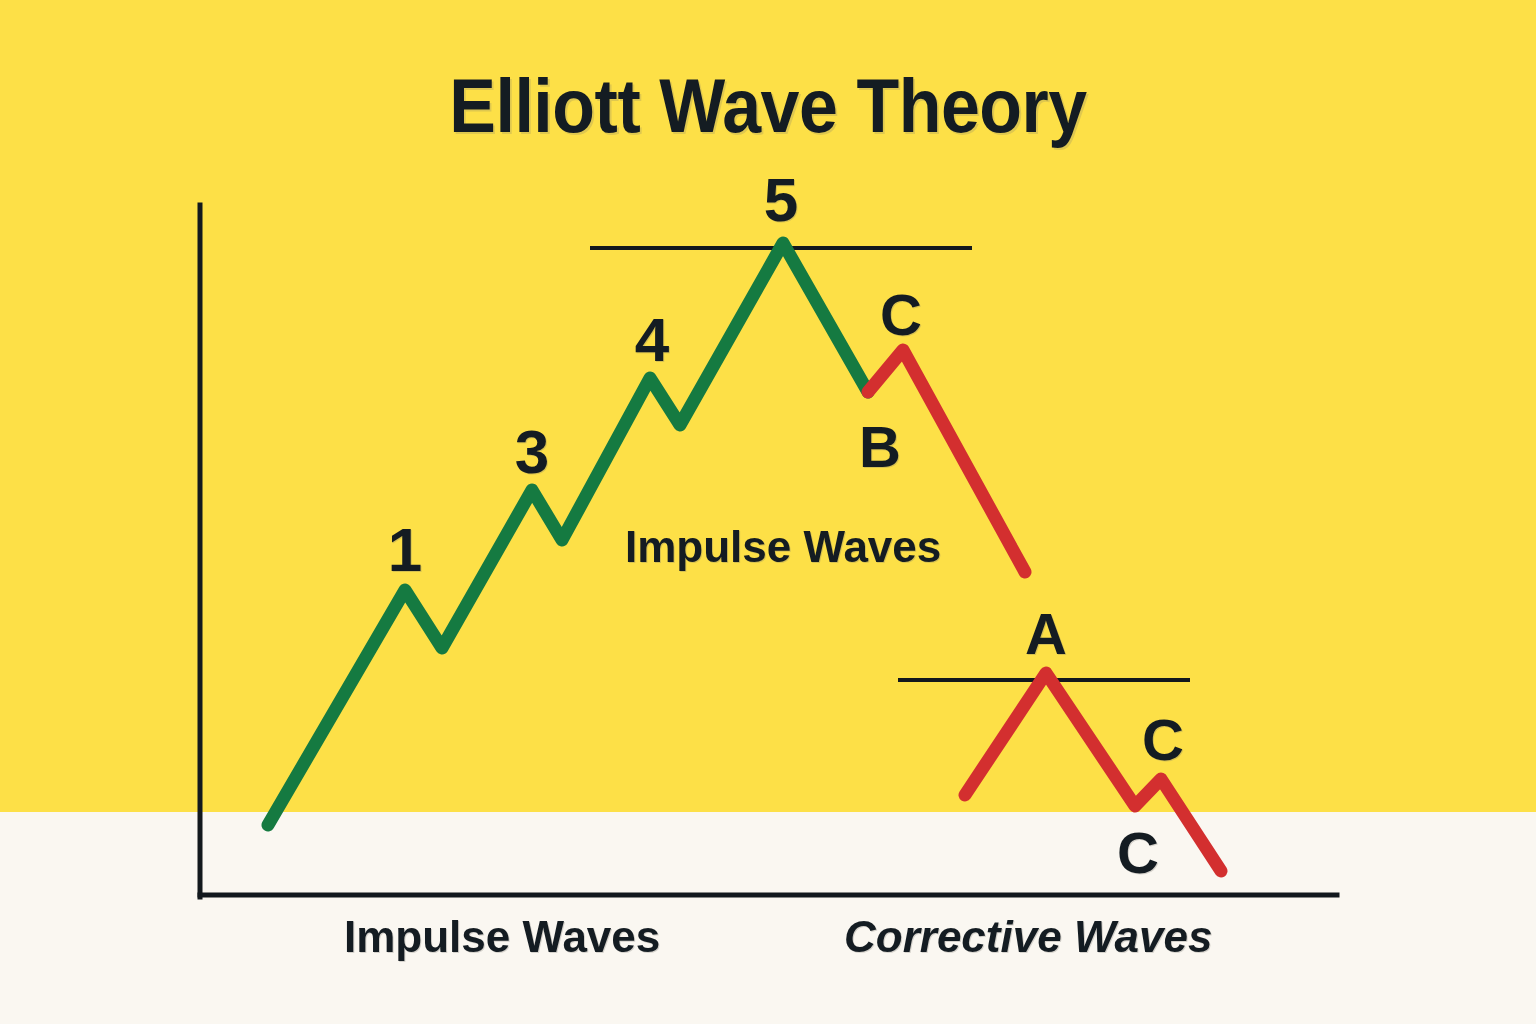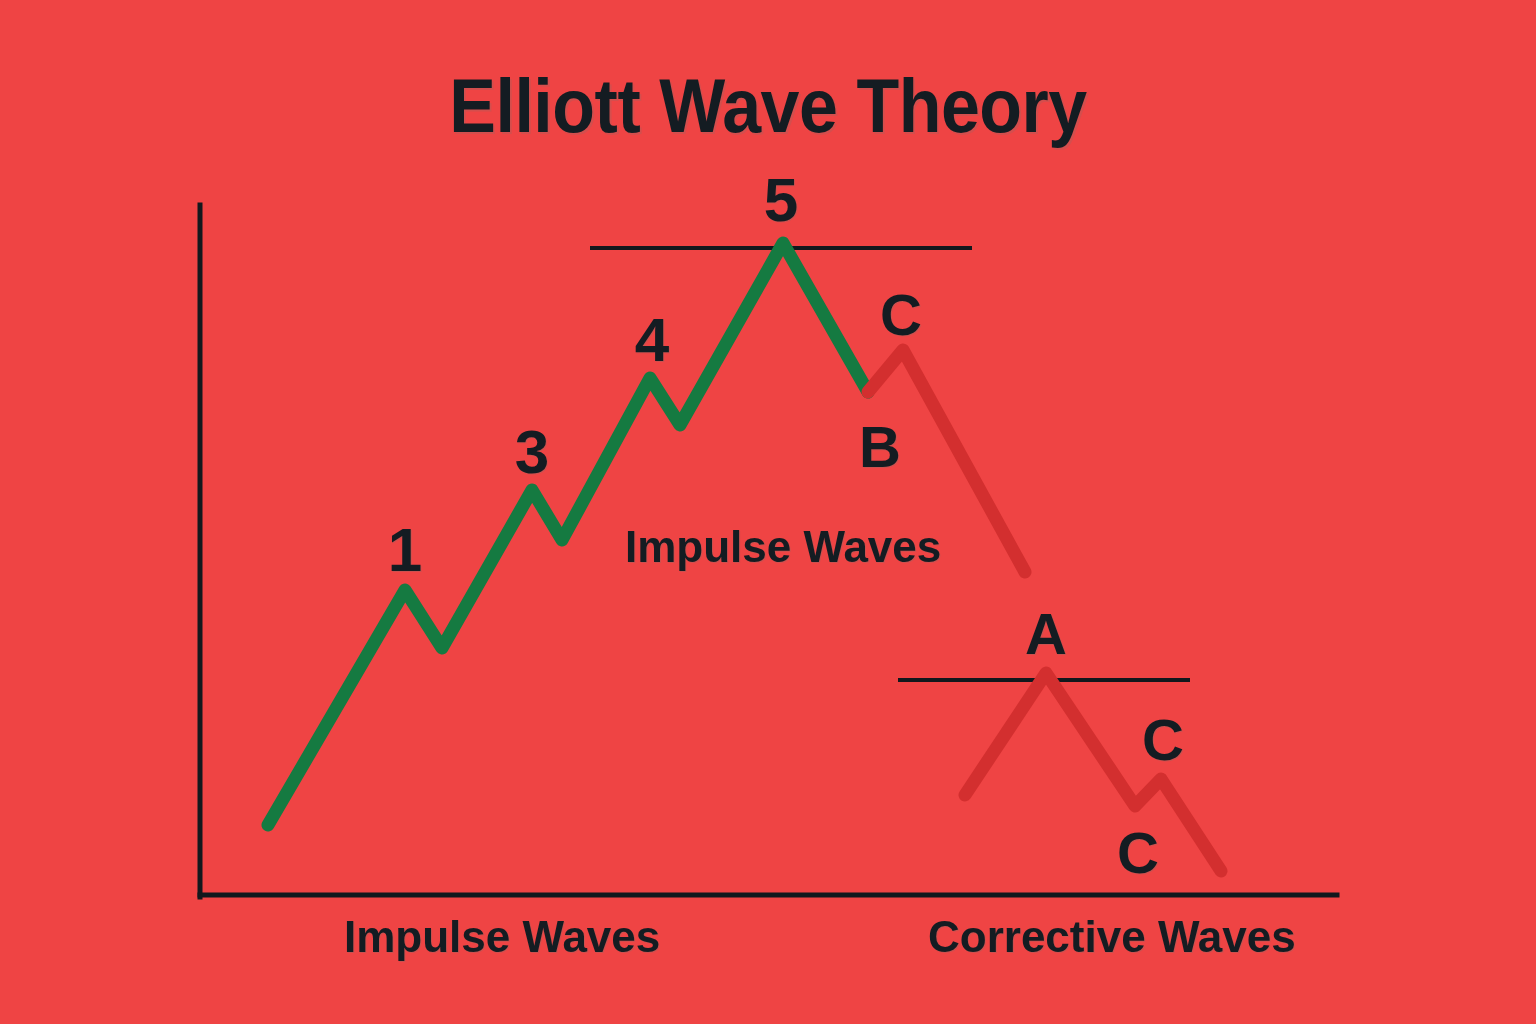--- a/index.html
+++ b/index.html
@@ -9,22 +9,22 @@
   body {
     width: 1536px;
     height: 1024px;
     background: #faf7f1;
     font-family: "Liberation Sans", sans-serif;
     overflow: hidden;
   }
   #stage {
     position: relative;
     width: 1536px;
-    height: 1024px;
-    background: #ef4444;
+    height: 812px;
+    background: #fde047;
   }
   #chart-svg {
     position: absolute;
     left: 0;
     top: 0;
     width: 1536px;
     height: 1024px;
     display: block;
   }
   .lbl {
@@ -98,15 +98,15 @@
       <div class="lbl wave-letter" style="left: 880px; top: 447px; transform: translate(-50%, -50%);">B</div>
       <div class="lbl wave-letter" style="left: 1046px; top: 634px; transform: translate(-50%, -50%);">A</div>
       <div class="lbl wave-letter" style="left: 1163px; top: 740px; transform: translate(-50%, -50%);">C</div>
       <div class="lbl wave-letter" style="left: 1138px; top: 853px; transform: translate(-50%, -50%);">C</div>
     </div>
 
   <div class="lbl inner-note" style="left:625px; top:525px;">Impulse Waves</div>
 
   <div class="lbl axis-caption" style="left:344px; top:915px;">Impulse Waves</div>
 
-  <div class="lbl axis-caption" style="left:928px; top:915px;">Corrective Waves</div>
+  <div class="lbl axis-caption" style="left:844px; top:915px;font-style:italic;">Corrective Waves</div>
 
 </div>
 
 </body></html>

